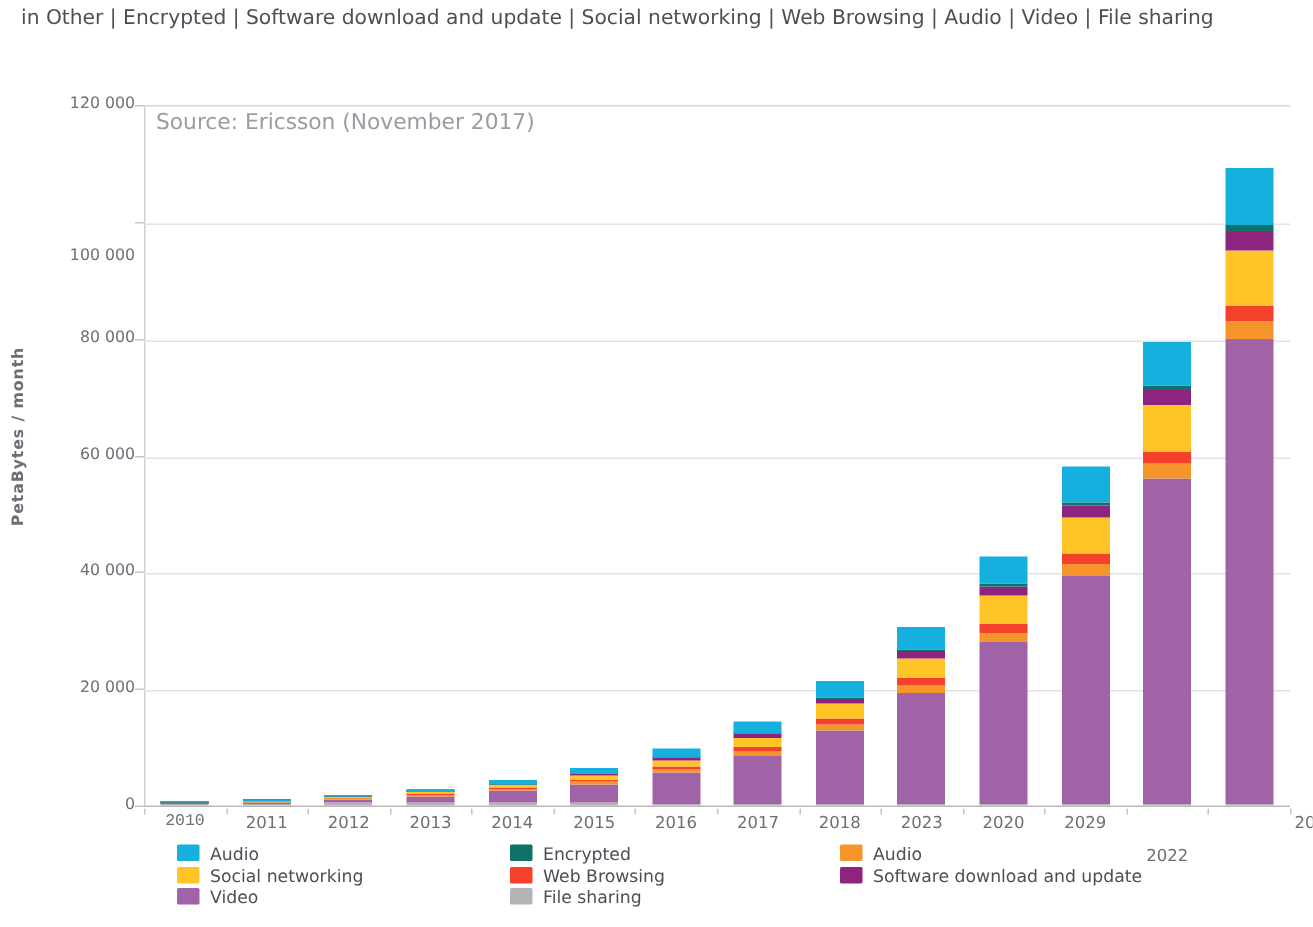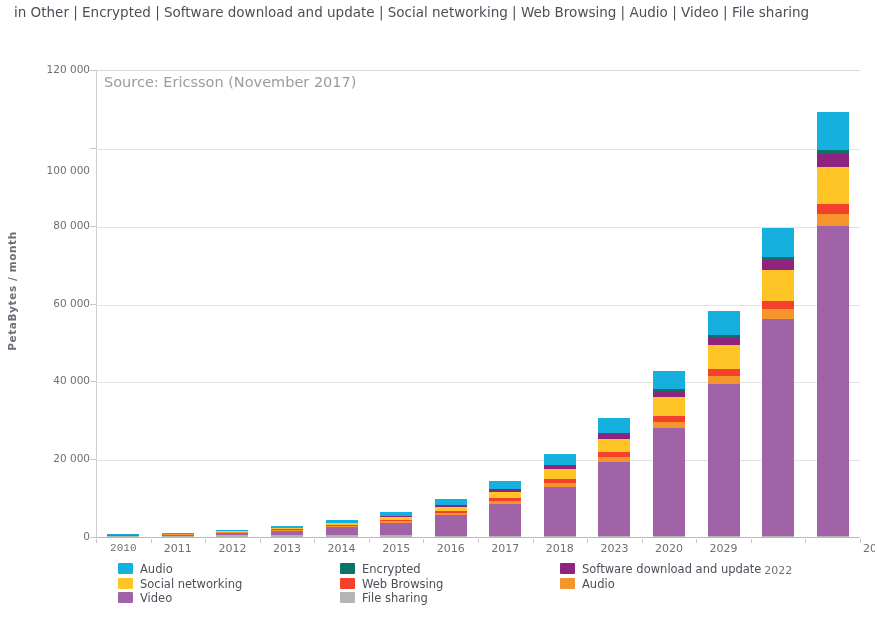--- a/index.html
+++ b/index.html
@@ -305,18 +305,18 @@
         <div class="legend-item"><span class="legend-swatch" style="background: rgb(21, 176, 222);"></span><span class="legend-label">Audio</span></div>
         <div class="legend-item"><span class="legend-swatch" style="background: rgb(255, 196, 37);"></span><span class="legend-label">Social networking</span></div>
         <div class="legend-item"><span class="legend-swatch" style="background: rgb(160, 99, 168);"></span><span class="legend-label">Video</span></div>
       </div>
     <div class="legend-col" id="legend-col-1">
         <div class="legend-item"><span class="legend-swatch" style="background: rgb(13, 115, 104);"></span><span class="legend-label">Encrypted</span></div>
         <div class="legend-item"><span class="legend-swatch" style="background: rgb(245, 64, 44);"></span><span class="legend-label">Web Browsing</span></div>
         <div class="legend-item"><span class="legend-swatch" style="background: rgb(180, 180, 180);"></span><span class="legend-label">File sharing</span></div>
       </div>
     <div class="legend-col" id="legend-col-2">
+        <div class="legend-item"><span class="legend-swatch" style="background: rgb(245, 149, 44);"></span><span class="legend-label">Audio</span></div>
         <div class="legend-item"><span class="legend-swatch" style="background: rgb(142, 36, 128);"></span><span class="legend-label">Software download and update</span></div>
-        <div class="legend-item"><span class="legend-swatch" style="background: rgb(245, 149, 44);"></span><span class="legend-label">Audio</span></div>
       </div>
   </div>
 
 </div>
 
 </body></html>

